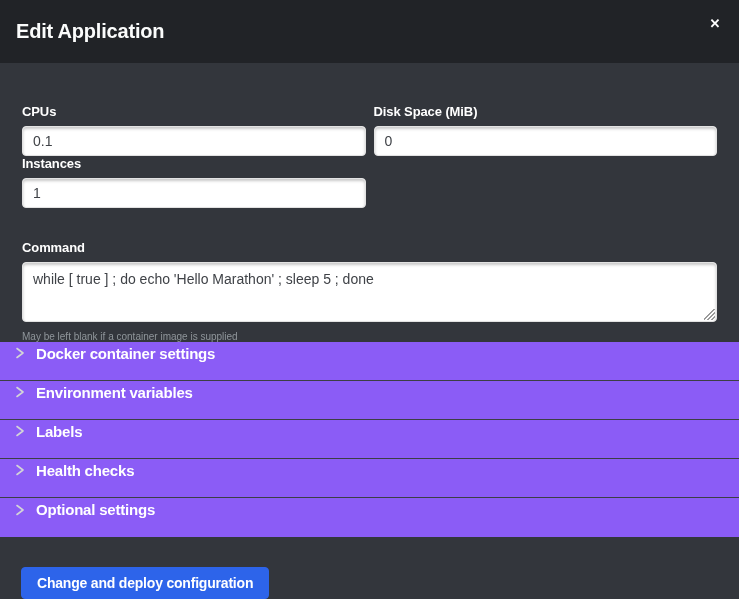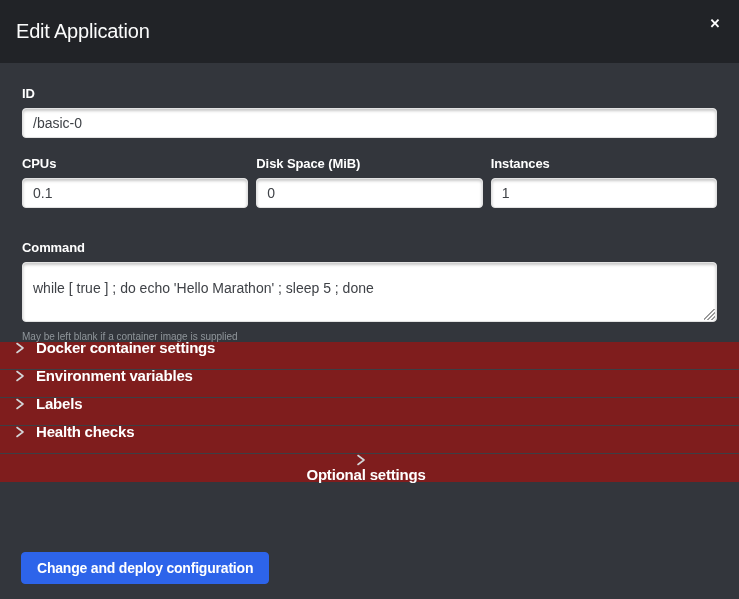--- a/index.html
+++ b/index.html
@@ -19,21 +19,21 @@
   .modal-header {
     position: relative;
     flex: 0 0 63px;
     background: #212327;
     display: flex; align-items: center;
     padding: 0 18px 0 16px;
   }
   .modal-title {
     color: #fbfcfc;
     font-size: 20px;
-    font-weight: normal;
+    font-weight: bold;
     letter-spacing: -0.2px;
   }
   .close-btn {
     position: absolute;
     top: 15px; right: 15px;
     width: 18px; height: 18px;
     background: none; border: none;
     color: #ffffff;
     font-size: 13px; font-weight: bold;
     line-height: 18px; text-align: center;
@@ -65,30 +65,30 @@
     font-size: 14px;
     font-family: "Liberation Sans", sans-serif;
     outline: none;
   }
   .text-input {
     height: 30px;
     padding: 0 10px;
   }
   .field-row {
     display: grid;
-    grid-template-columns: repeat(3, 1fr);
+    grid-template-columns: repeat(2, 1fr);
     column-gap: 8px;
     margin-top: 18px;
   }
   .command-group { margin-top: 32px; }
   .textarea-wrap { position: relative; }
   .text-area {
     display: block;
     height: 60px;
-    padding: 16px 10px;
+    padding: 7px 10px;
     resize: none;
     line-height: 1.35;
   }
   .resize-grip {
     position: absolute;
     right: 2px; bottom: 2px;
     width: 11px; height: 11px;
     background:
       linear-gradient(135deg,
         transparent 0 45%, #9a9a9a 45% 52%, transparent 52% 63%,
@@ -97,47 +97,47 @@
   }
   .help-text {
     margin-top: 9px;
     color: #8f959a;
     font-size: 10px;
   }
 
   
   .sections { flex: 0 0 195px; }
   .section-row {
-    height: 28px;
-    background: #7f1d1d;
+    height: 39px;
+    background: #8b5cf6;
     border-bottom: 1px solid #3c3f45;
     display: flex; align-items: center;
     padding: 0 22px 16px 15px;
     cursor: pointer;
   }
-  .section-row:last-child { border-bottom: none; flex-direction: column; }
+  .section-row:last-child { border-bottom: none; }
   .chevron {
     width: 10px; height: 12px;
     margin-right: 11px;
     flex: 0 0 auto;
     display: block;
   }
   .section-label {
     color: #ffffff;
     font-size: 15px;
     font-weight: bold;
     letter-spacing: -0.2px;
   }
 
   
   .modal-footer {
     flex: 1 1 auto;
     background: #33363c;
     padding: 0 22px 0 21px;
-    display: flex; align-items: center;
+    display: flex; align-items: flex-end;
   }
   .btn {
     height: 32px;
     border-radius: 4px;
     font-size: 14px;
     font-weight: bold;
     font-family: "Liberation Sans", sans-serif;
     cursor: pointer;
     letter-spacing: -0.2px;
   }
@@ -160,24 +160,20 @@
 
 <div class="modal">
 
   <div class="modal-header">
     <h1 class="modal-title">Edit Application</h1>
     <button class="close-btn">✕</button>
   </div>
 
   <div class="modal-body">
 
-    <div class="field-group">
-      <label class="field-label">ID</label>
-      <input class="text-input" type="text" value="/basic-0" style="">
-    </div>
 
     <div class="field-row">
       <div class="field-group">
         <label class="field-label">CPUs</label>
         <input class="text-input" type="text" value="0.1" style="">
       </div>
       <div class="field-group">
         <label class="field-label">Disk Space (MiB)</label>
         <input class="text-input" type="text" value="0" style="">
       </div>

